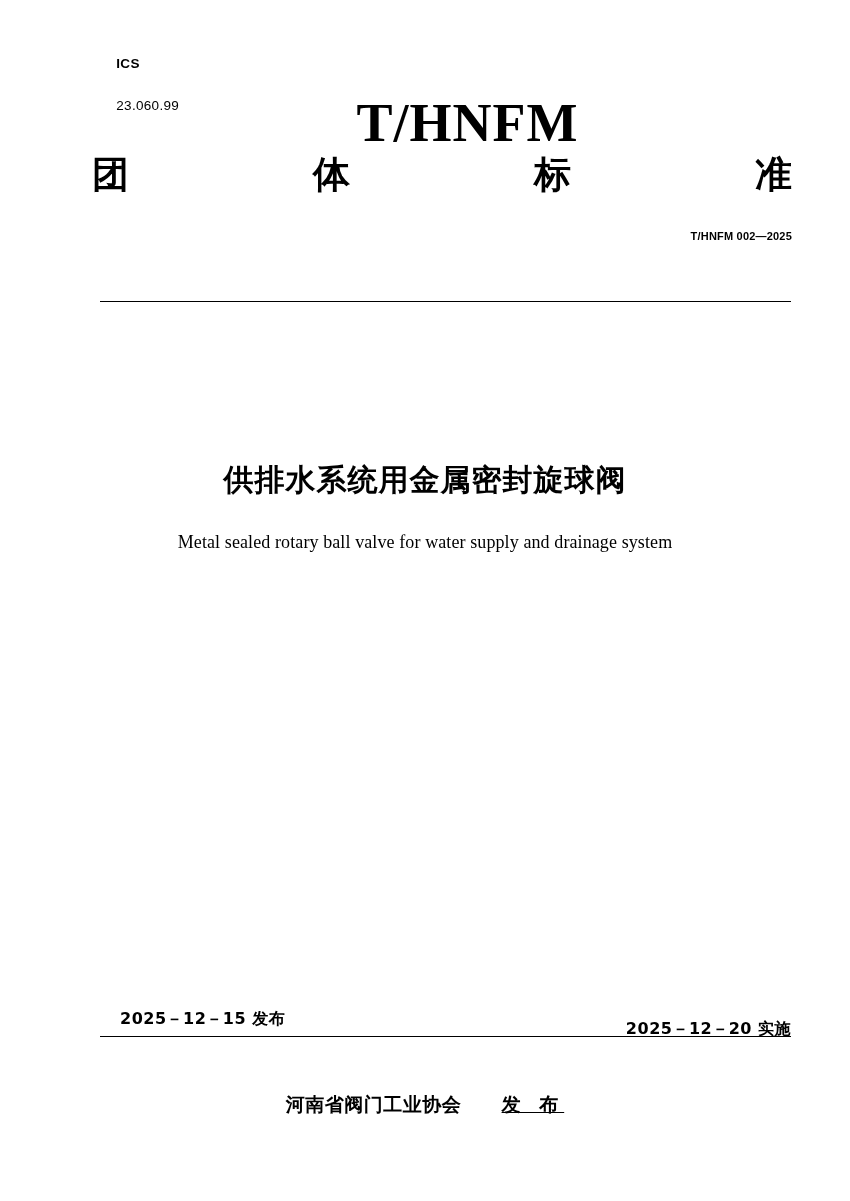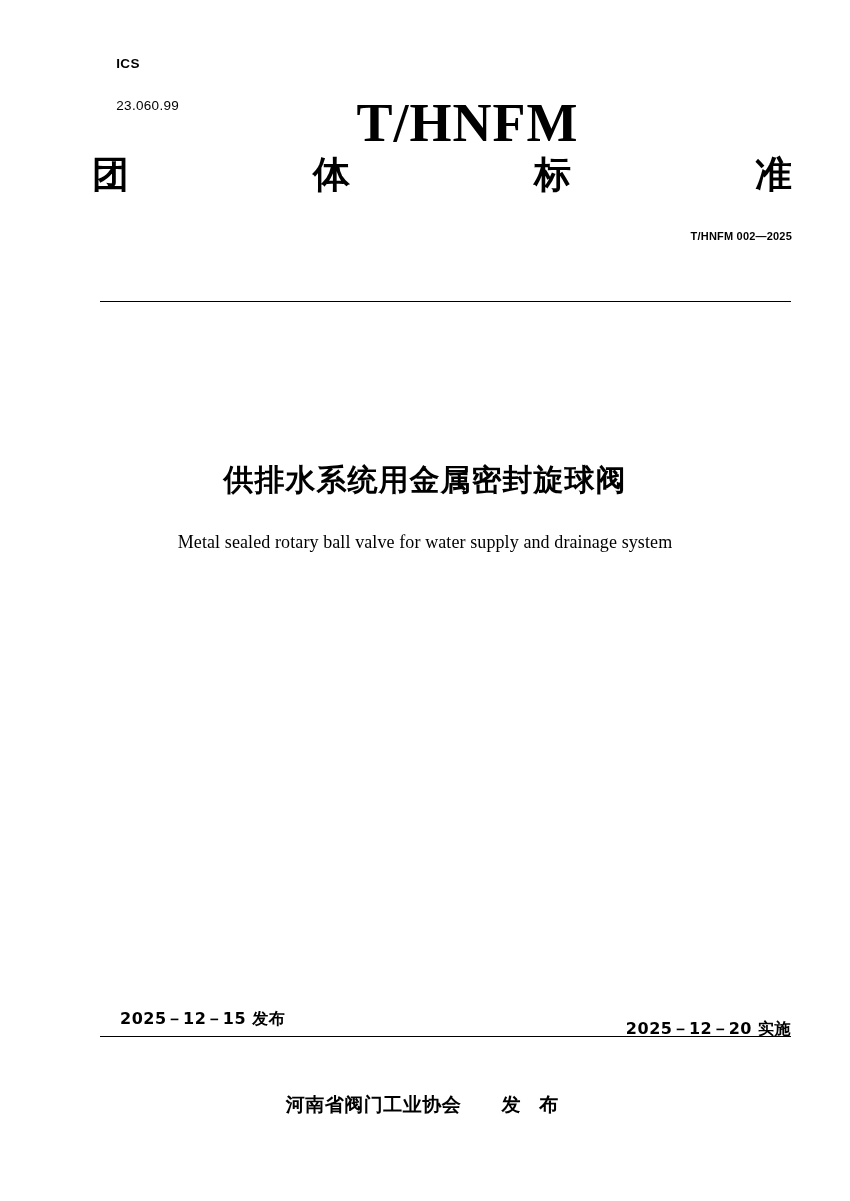--- a/index.html
+++ b/index.html
@@ -150,21 +150,21 @@
     left: 0;
     top: 1092px;
     width: 850px;
     text-align: center;
     font-family: "DejaVu Sans", sans-serif;
     font-weight: bold;
     font-size: 19px;
     letter-spacing: 0.5px;
   }
   .publisher .gap { display: inline-block; width: 26px; }
-  .publisher .issue-char { display: inline-block; letter-spacing: 6px; }
+  .publisher .issue-char { display: inline-block; letter-spacing: 6px; text-decoration: underline; }
 </style>
 </head>
 <body>
 
 <div class="page">
 
   <div class="codes">
     <div class="code-row">
       <span class="code-label">ICS</span>
       <span>&nbsp;&nbsp;</span>

